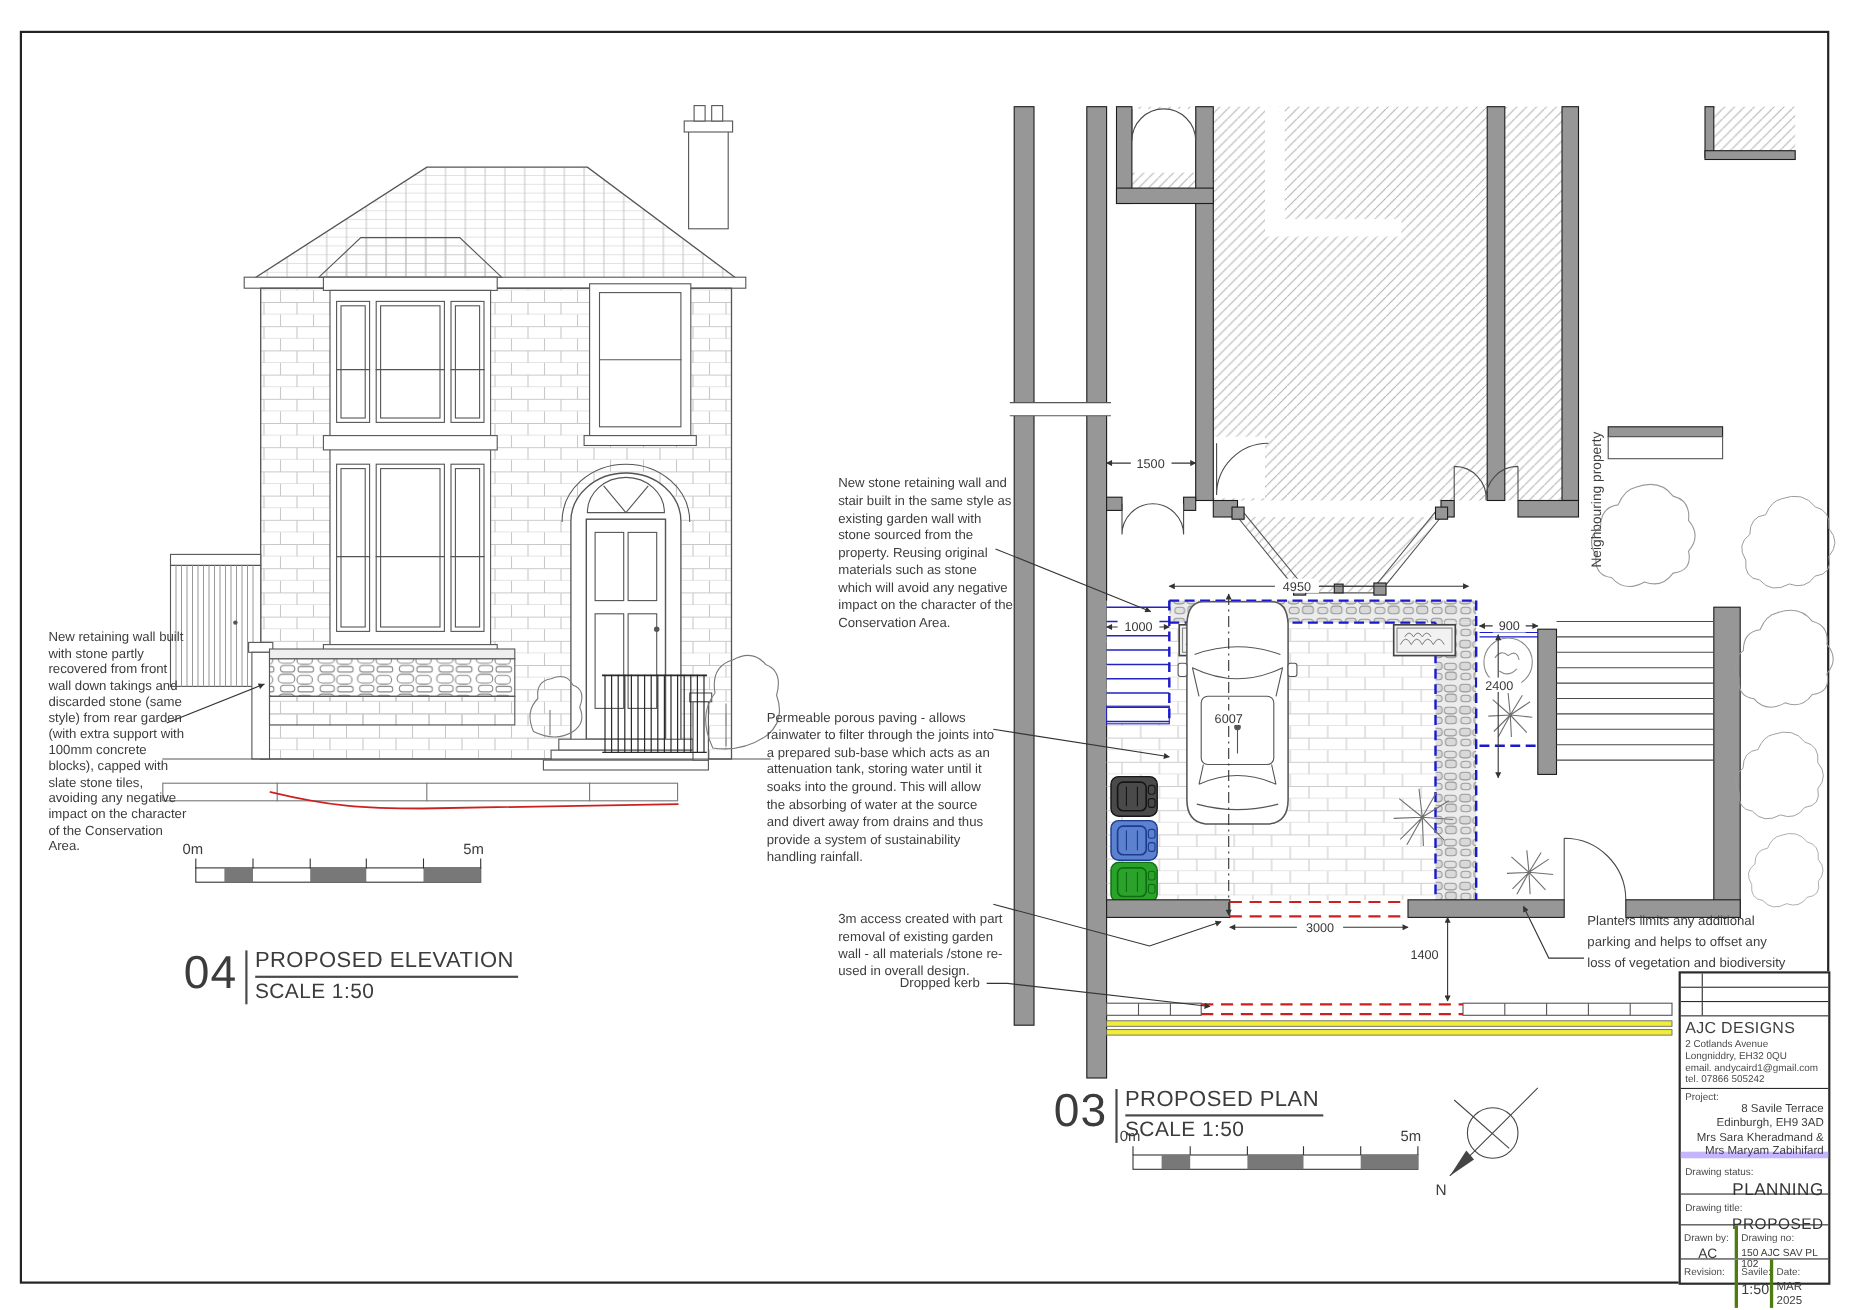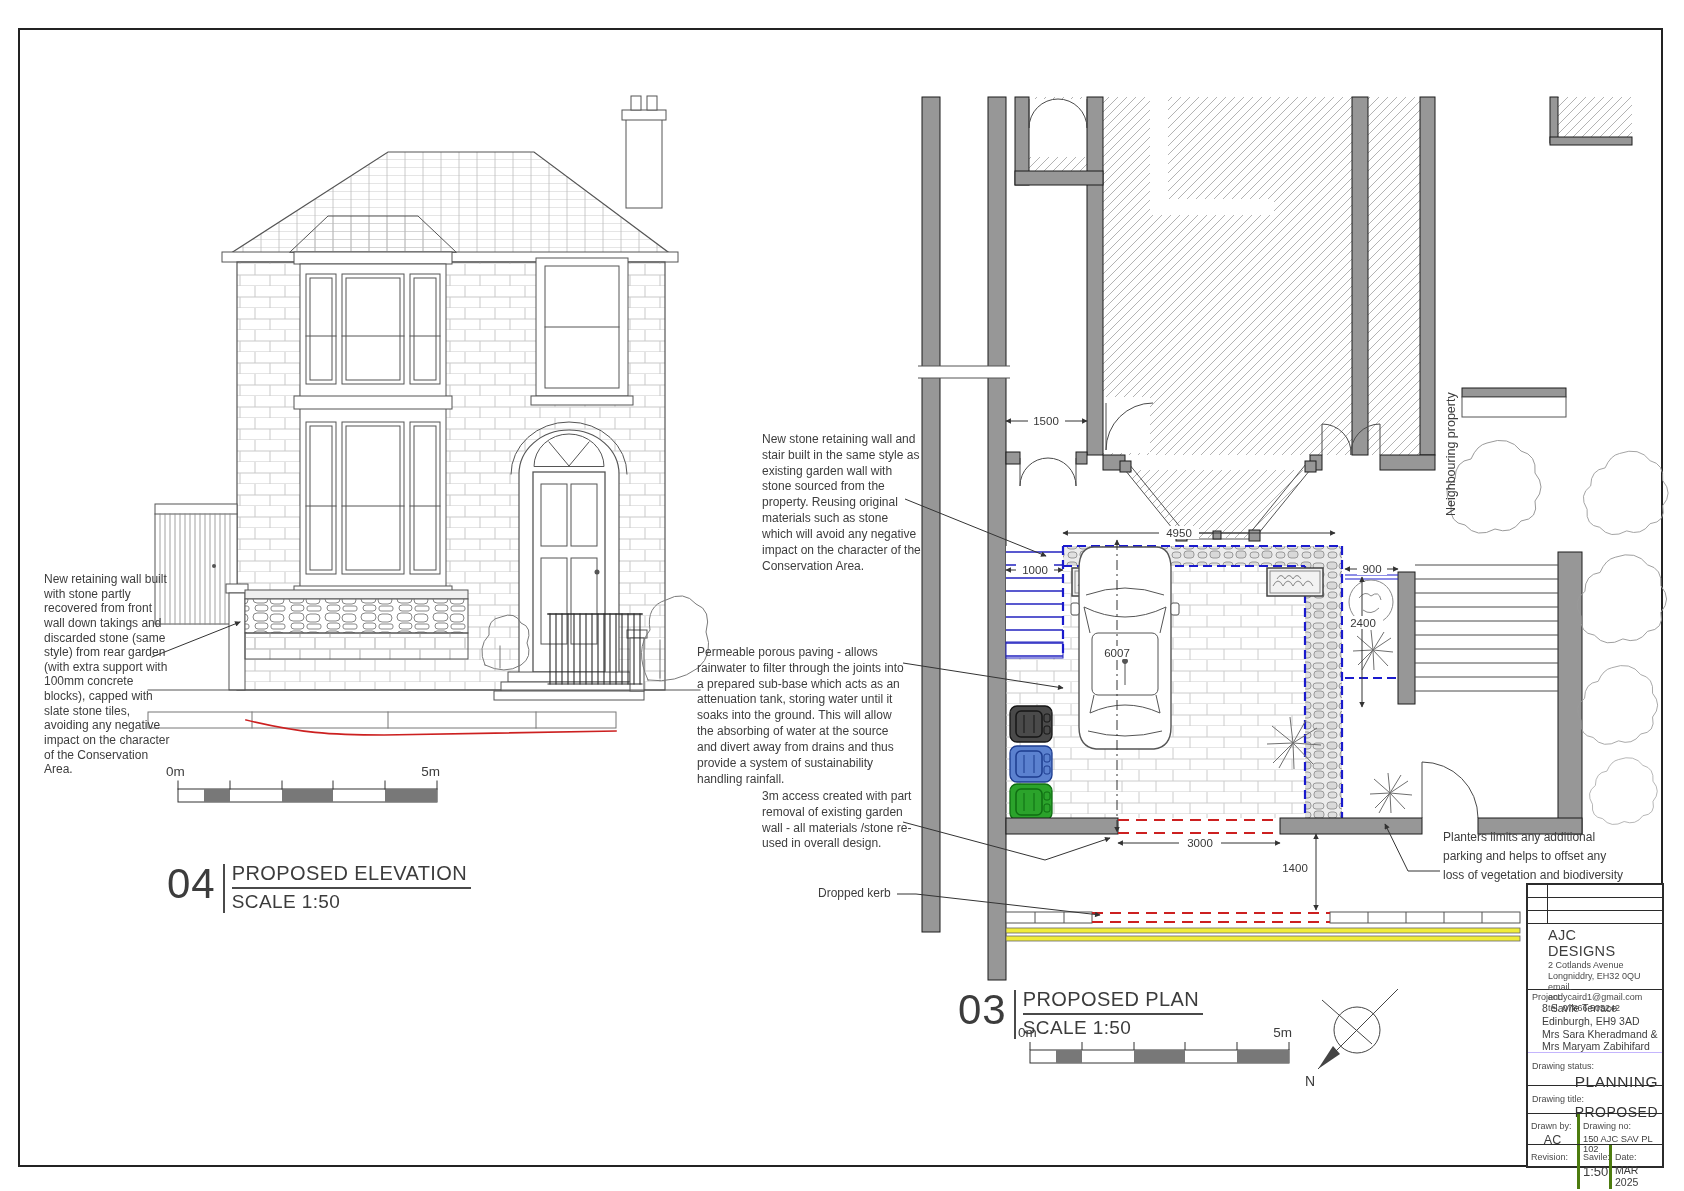--- a/index.html
+++ b/index.html
@@ -14,26 +14,26 @@
           white-space:nowrap;color:#3d3d3d;}
   .dtitle{position:absolute;display:flex;align-items:stretch;color:#3c3c3c;}
   .dtitle .num{font-size:42px;line-height:1.05;letter-spacing:1px;}
   .dtitle .bar{border-left:2px solid #4a4a4a;margin:2px 7px 0 7px;}
   .dtitle .t1{font-size:20px;letter-spacing:.4px;border-bottom:2px solid #4a4a4a;padding:0 4px 2px 0;}
   .dtitle .t2{font-size:19px;letter-spacing:.4px;padding-top:2px;}
   .tblock{position:absolute;left:1526px;top:883px;width:138px;height:285px;box-sizing:border-box;
           border:2px solid #2b2b2b;display:flex;flex-direction:column;background:#fff;}
   .tb-empty{height:13px;border-bottom:1px solid #2b2b2b;position:relative;box-sizing:border-box;flex:0 0 auto;}
   .tb-empty .div{position:absolute;left:19px;top:0;bottom:0;border-left:1px solid #2b2b2b;}
-  .tb-company{height:66px;border-bottom:1px solid #2b2b2b;padding:3px 20px;box-sizing:border-box;flex:0 0 auto;}
+  .tb-company{height:66px;border-bottom:1px solid #2b2b2b;padding:3px 4px;box-sizing:border-box;flex:0 0 auto;}
   .tb-co-name{font-size:14.5px;letter-spacing:.3px;margin-bottom:1px;}
   .tb-co-line{font-size:9px;line-height:1.2;color:#4a4a4a;}
-  .tb-project{height:63px;border-bottom:1px solid #c4b5fd;padding:2px 4px;box-sizing:border-box;flex:0 0 auto;}
+  .tb-project{height:63px;border-bottom:6px solid #c4b5fd;padding:2px 4px;box-sizing:border-box;flex:0 0 auto;}
   .tb-label{font-size:9px;color:#4a4a4a;}
-  .tb-proj-line{font-size:10.5px;line-height:1.22;margin-left:10px;}
+  .tb-proj-line{font-size:10.5px;line-height:1.22;margin-left:10px;text-align:right;}
   .tb-status,.tb-dtitle{border-bottom:1px solid #2b2b2b;padding:2px 4px;box-sizing:border-box;flex:0 0 auto;}
   .tb-status{height:33px;} .tb-dtitle{height:28px;}
   .tb-bigval{display:block;text-align:right;font-size:15.5px;letter-spacing:.5px;color:#333;}
   .tb-dtitle .tb-bigval{font-size:14px;margin-top:-2px;}
   .tb-row{display:flex;border-bottom:1px solid #2b2b2b;box-sizing:border-box;flex:0 0 auto;}
   .tb-row:last-child{border-bottom:none;flex:1;}
   .tb-cell{padding:1px 3px;box-sizing:border-box;border-right:3px solid #4d7c0f;}
   .tb-cell:last-child{border-right:none;}
   .tb-drawn{height:31px;}
   .tb-val-center{display:block;text-align:center;font-size:12.5px;}
@@ -423,21 +423,21 @@
       </g>
     </g>
   </svg>
 
   <div class="ann ann-elev" style="left:44px;top:572px;width:128px;">New retaining wall built with stone partly recovered from front wall down takings and discarded stone (same style) from rear garden (with extra support with 100mm concrete blocks), capped with slate stone tiles, avoiding any negative impact on the character of the Conservation Area.</div>
 
   <div class="ann" style="left:697px;top:645px;width:214px;">Permeable porous paving - allows rainwater to filter through the joints into a prepared sub-base which acts as an attenuation tank, storing water until it soaks into the ground. This will allow the absorbing of water at the source and divert away from drains and thus provide a system of sustainability handling rainfall.</div>
 
   <div class="ann" style="left:762px;top:432px;width:160px;">New stone retaining wall and stair built in the same style as existing garden wall with stone sourced from the property. Reusing original materials such as stone which will avoid any negative impact on the character of the Conservation Area.</div>
 
-  <div class="ann" style="left:762px;top:789px;width:160px;">3m access created with part removal of existing garden wall - all materials /stone re-used in overall design.</div>
+  <div class="ann" style="left:762px;top:828px;width:160px;">3m access created with part removal of existing garden wall - all materials /stone re-used in overall design.</div>
 
   <div class="ann" style="left:818px;top:886px;width:110px;white-space:nowrap;">Dropped kerb</div>
 
   <div class="ann ann-planters" style="left:1443px;top:828px;width:182px;">Planters limits any additional parking and helps to offset any loss of vegetation and biodiversity</div>
 
   <div class="vlabel" style="left:1444px;top:516px;">Neighbouring property</div>
 
   <div class="dtitle" style="left:167px;top:862px;">
     <div class="num">04</div>
     <div class="bar"></div>

